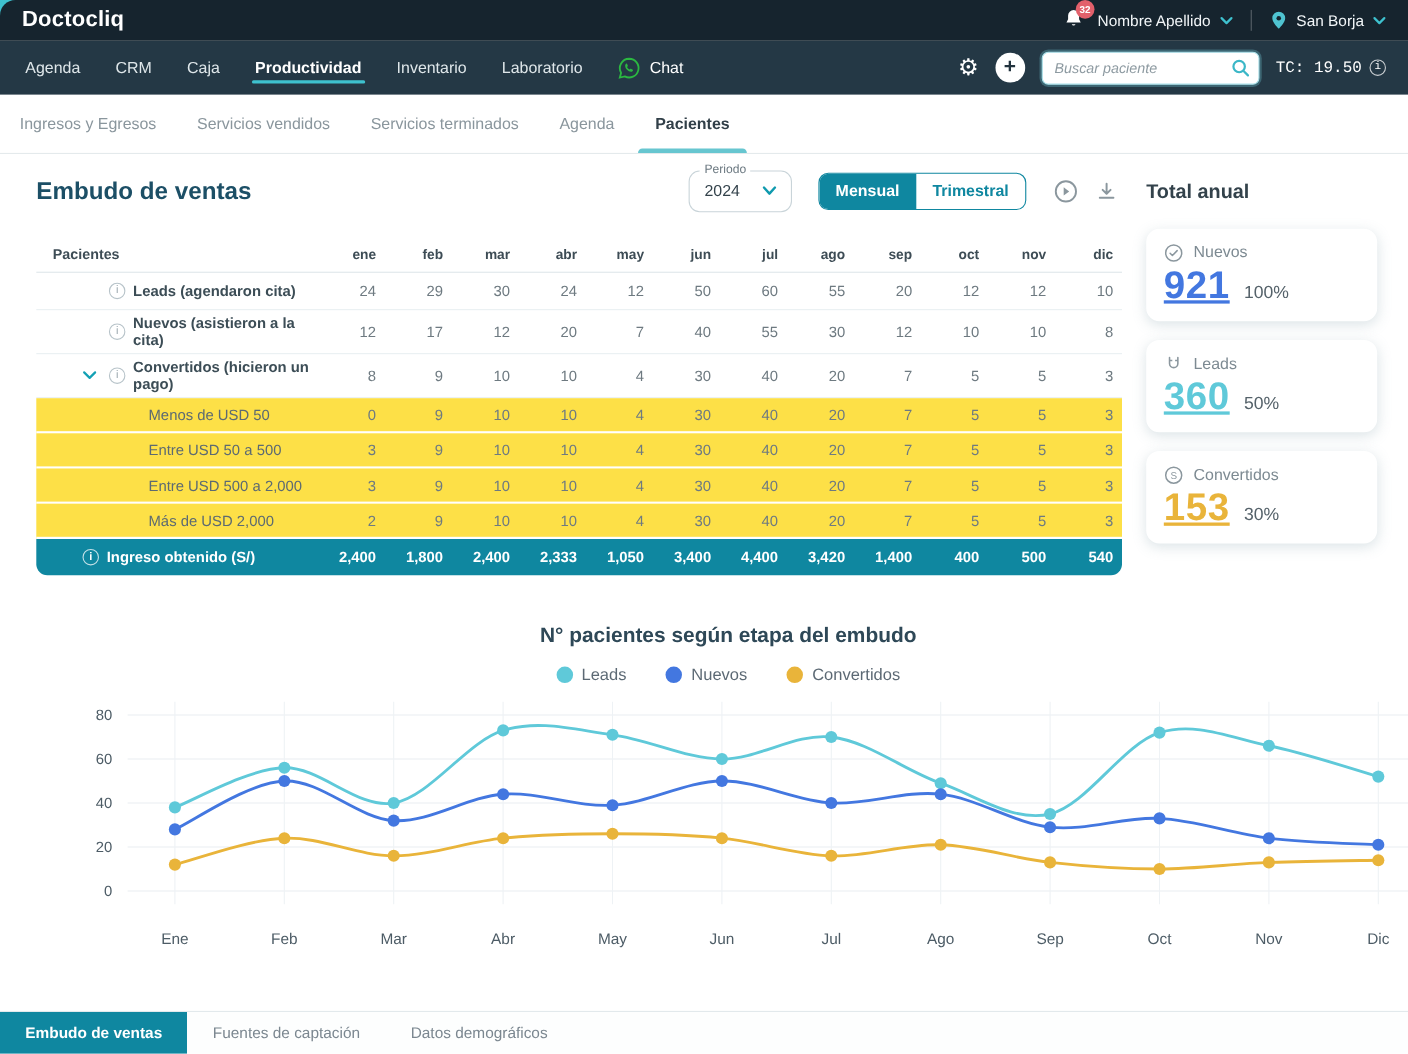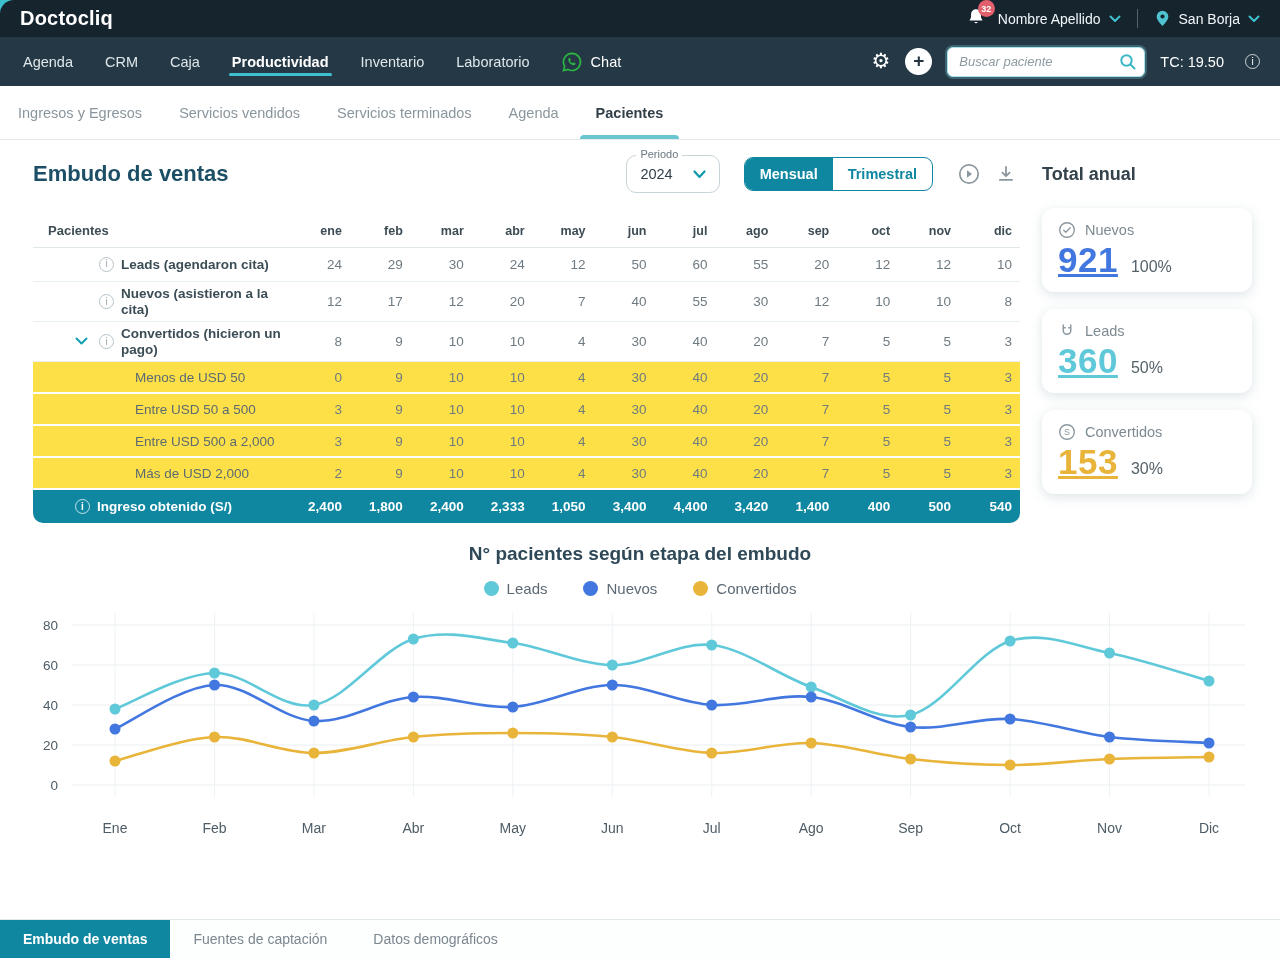--- a/index.html
+++ b/index.html
@@ -49,21 +49,21 @@
   }
   .search-box { position:relative; width:198px; height:30px; }
   .search-box input {
     width:100%; height:100%; border-radius:6px; border:1px solid #a9e0e9;
     box-shadow:0 0 0 2px rgba(120,210,222,.30);
     padding:0 32px 0 11px; font-style:italic; font-size:13px; color:#3c4a52;
     font-family:"Liberation Sans", sans-serif; outline:none; background:#fff;
   }
   .search-box input::placeholder { color:#8d9aa1; }
   .search-icon { position:absolute; right:8px; top:6px; }
-  .tc-rate { color:#fff; font-size:14.5px; display:flex; align-items:center; gap:21px; white-space:nowrap; }
+  .tc-rate { color:#fff; font-size:14.5px; display:flex; align-items:center; gap:7px; white-space:nowrap;font-family:Liberation Mono, monospace; }
   .info-i {
     width:15px; height:15px; border:1px solid #b7c3c9; border-radius:50%; color:#9aa7ad;
     font-size:10px; line-height:1; display:inline-flex; align-items:center; justify-content:center; flex:0 0 auto;
   }
   .info-i.light { border-color:rgba(255,255,255,.75); color:#fff; }
 
   
   .subtabs {
     height:54px; background:#fff; border-bottom:1px solid #e4eaec;
     display:flex; align-items:stretch; gap:33px; padding:0 16px;
@@ -115,21 +115,21 @@
   .card {
     background:#fff; border-radius:12px; box-shadow:0 3px 12px rgba(140,165,175,.30);
     padding:13px 16px 12px; margin-bottom:17px;
   }
   .card-head { display:flex; align-items:center; gap:9px; color:#7d8a92; font-size:14.5px; }
   .card-value-row { display:flex; align-items:baseline; gap:13px; margin-top:1px; }
   .card-value { font-size:35px; font-weight:800; letter-spacing:.5px;text-decoration:underline; }
   .card-pct { font-size:16px; color:#55626a; }
 
   
-  .chart-section { margin-top:20px; }
+  .chart-section { margin-top:45px;padding-left:44px; }
   .chart-title { text-align:center; font-size:19px; font-weight:700; color:#2e4857; }
   .legend { display:flex; justify-content:center; gap:36px; margin-top:15px; }
   .legend-item { display:flex; align-items:center; gap:8px; font-size:15px; color:#5c6974; cursor:pointer; }
   .legend-dot { width:15px; height:15px; border-radius:50%; }
   .chart-svg { display:block; margin-top:4px; }
 
   
   .bottom-bar {
     position:absolute; bottom:0; left:0; right:0; height:39px; background:#fdfefe;
     border-top:1px solid #e2e9ec; display:flex; align-items:stretch; z-index:3;

